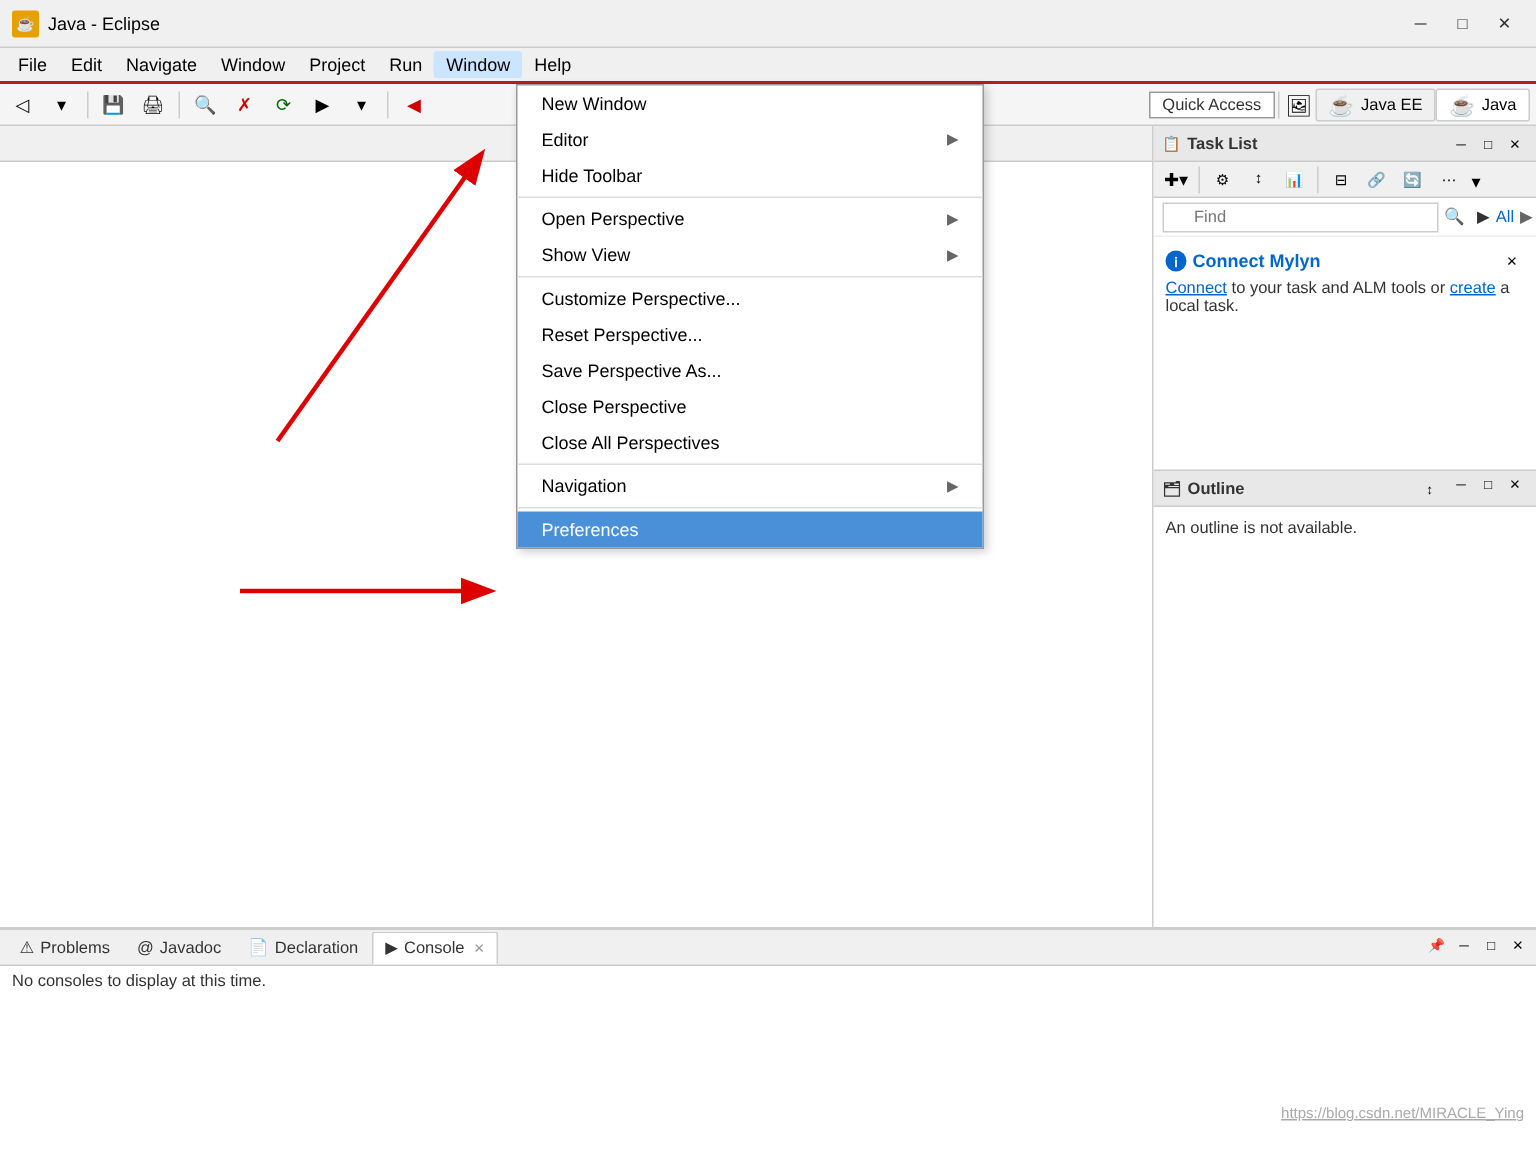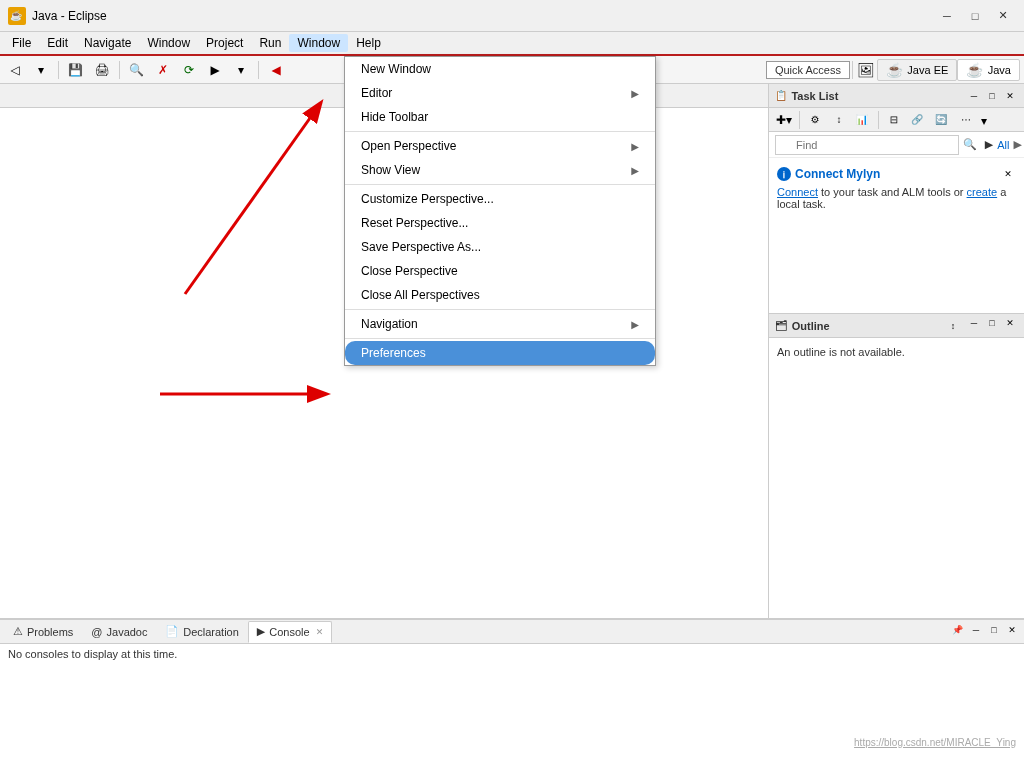--- a/index.html
+++ b/index.html
@@ -354,21 +354,20 @@
       padding: 5px 16px;
       cursor: pointer;
       display: flex;
       align-items: center;
       justify-content: space-between;
       color: #000;
     }
     .dropdown-item.highlighted {
       background: #4a90d9;
       color: white;
-      border-radius: 10px;
     }
     .dropdown-item .arrow {
       font-size: 10px;
       color: #666;
     }
     .dropdown-sep {
       height: 1px;
       background: #ddd;
       margin: 2px 0;
     }

